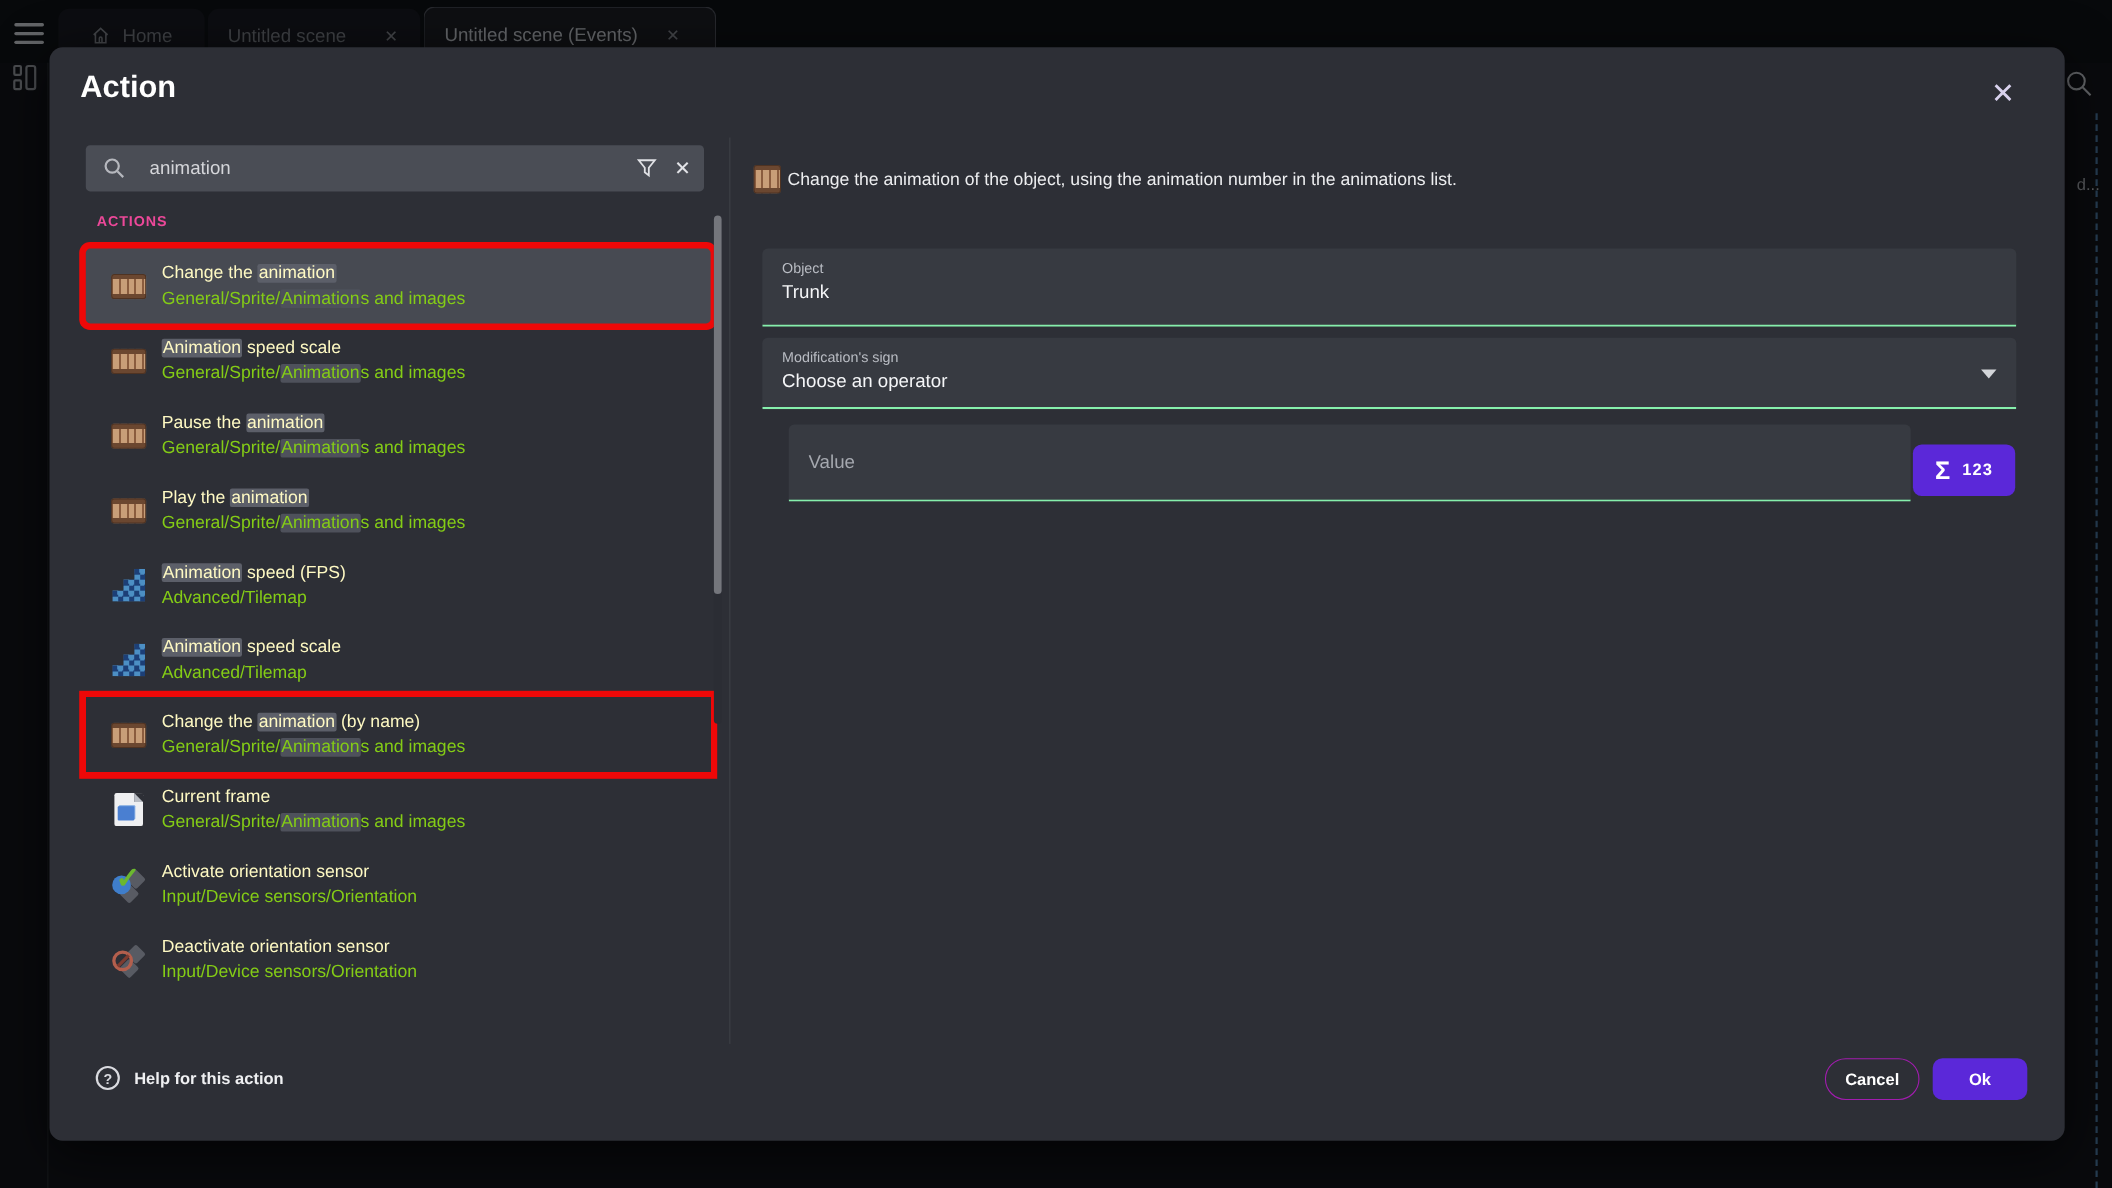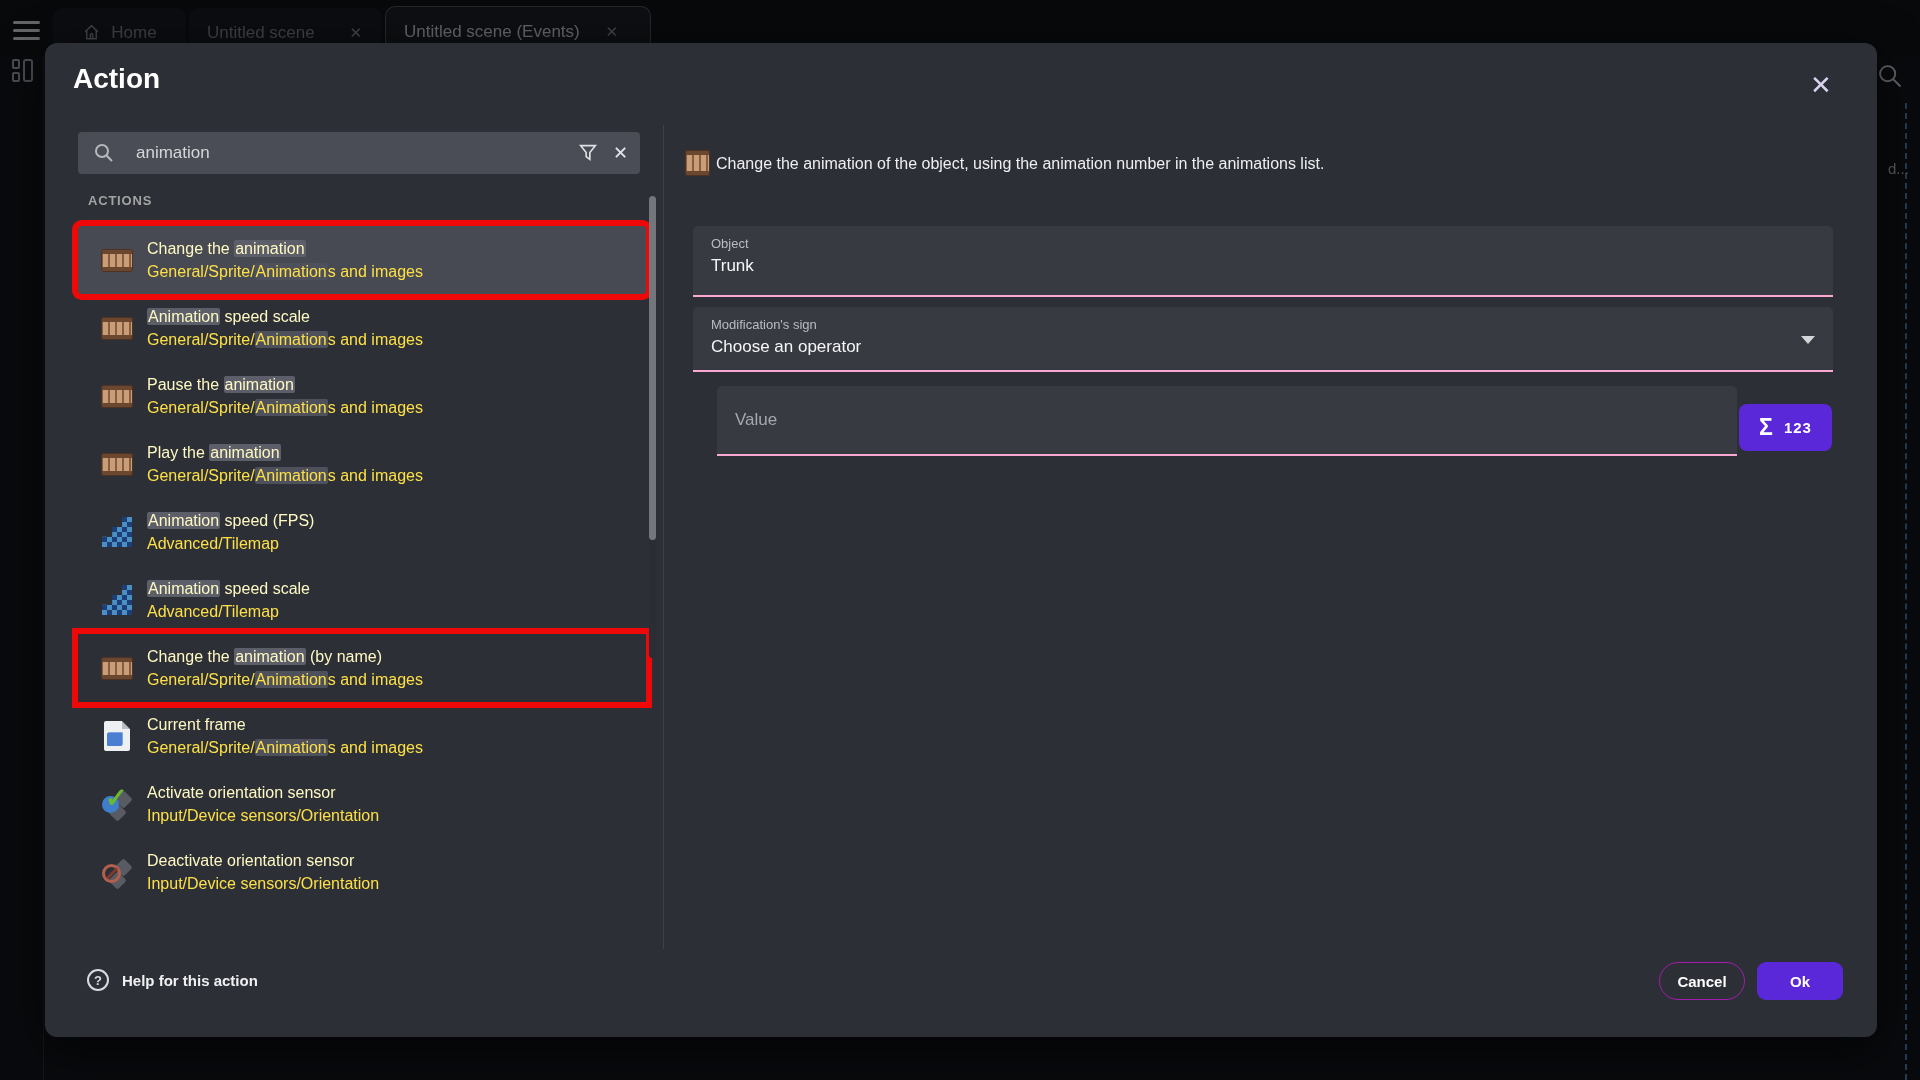--- a/index.html
+++ b/index.html
@@ -47,30 +47,30 @@
   .searchbar { position:absolute; left:33px; top:89px; width:562px; height:42px;
     background:#4a4d55; border-radius:4px; display:flex; align-items:center; }
   .mag-svg { width:24px; height:24px; margin-left:14px; stroke:#b6b8be; fill:none; stroke-width:2; flex:none; }
   .search-input { flex:1; height:100%; background:transparent; border:none; outline:none;
     padding-left:20px; font-size:17px; color:#d5d6da; font-family:"Liberation Sans",sans-serif; }
   .funnel-svg { width:22px; height:22px; stroke:#e0e1e5; fill:none; stroke-width:1.8; flex:none; margin-right:14px; }
   .search-clear { flex:none; margin-right:12px; font-size:18px; color:#e3e4e8; cursor:pointer; }
 
   
   .actions-header { position:absolute; left:43px; top:150px; font-size:13px; font-weight:700;
-    letter-spacing:0.8px; color:#a3a3a3; }
+    letter-spacing:0.8px; color:#ec4899; }
   .list { position:absolute; left:33px; top:183px; width:568px; }
   .item { position:relative; height:68px; display:flex; align-items:center; gap:13px;
     padding-left:22px; cursor:pointer; }
   .item.selected { background:#474a52; border-radius:4px; }
   .item.redbox { box-shadow:0 0 0 6px #ee0808; }
   .icon-wrap { width:34px; flex:none; display:flex; justify-content:center; }
   .item-text { display:flex; flex-direction:column; line-height:23px; }
   .item-title { font-size:16px; font-weight:400; color:#fef9c3; white-space:nowrap; }
-  .item-sub { font-size:16px; color:#fde047; white-space:nowrap; }
+  .item-sub { font-size:16px; color:#84cc16; white-space:nowrap; }
   .item-title .hl { background:#5c5f69; border-radius:2px; padding:0 1px; }
   .item-sub .hl { background:#4e515b; border-radius:2px; padding:0 1px; }
 
   .scroll-track { position:absolute; left:604px; top:153px; width:7px; height:462px;
     background:#2b2d34; border-radius:4px; }
   .scroll-thumb { position:absolute; left:604px; top:153px; width:7px; height:344px;
     background:#74767c; border-radius:4px; cursor:pointer; }
   .pane-divider { position:absolute; left:618px; top:82px; width:1px; height:824px; background:#3e4047; }
 
   
@@ -98,21 +98,21 @@
     border-radius:50%; background:#3f7ecb; }
   .ic-sensor .orb.ring { width:19px; height:19px; background:transparent; border:3px solid #b35f4d; }
   .ic-sensor .mark { position:absolute; left:3px; top:-7px; font-size:27px; font-weight:700; color:#6cb82f; }
   .ic-sensor .slash { position:absolute; left:3px; top:15px; width:14px; height:3px;
     background:#7e3b30; transform:rotate(-45deg); }
 
   
   .desc-icon { position:absolute; left:640px; top:107px; }
   .desc-text { position:absolute; left:671px; top:112px; font-size:16px; font-weight:400; color:#edeef0; }
   .field { position:absolute; background:#373a41; border-radius:5px 5px 0 0;
-    border-bottom:2px solid #f9a8d4; padding:10px 18px 0; cursor:text; }
+    border-bottom:2px solid #86efac; padding:10px 18px 0; cursor:text; }
   .field .flabel { font-size:13px; color:#b9bcc3; }
   .field .fvalue { font-size:17px; color:#f5f6f8; margin-top:5px; }
   .field-object { left:648px; top:183px; width:1140px; height:71px; }
   .field-operator { left:648px; top:264px; width:1140px; height:65px; cursor:pointer; }
   .caret { position:absolute; right:18px; top:29px; width:0; height:0;
     border-left:7px solid transparent; border-right:7px solid transparent; border-top:8px solid #d3d5d9; }
   .field-value { left:672px; top:343px; width:1020px; height:70px; padding:0; }
   .value-input { position:absolute; inset:0; background:transparent; border:none; outline:none;
     padding-left:18px; font-size:17px; color:#f5f6f8; font-family:"Liberation Sans",sans-serif; }
   .value-input::placeholder { color:#a5a8af; opacity:1; }

